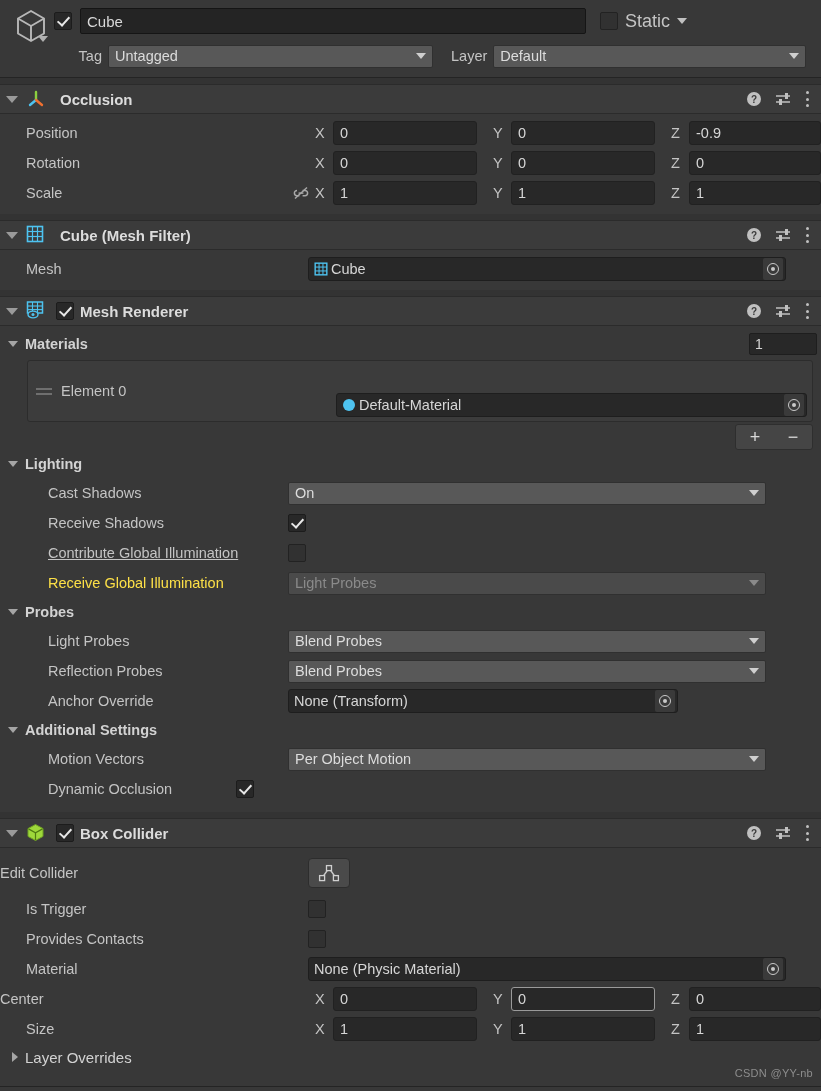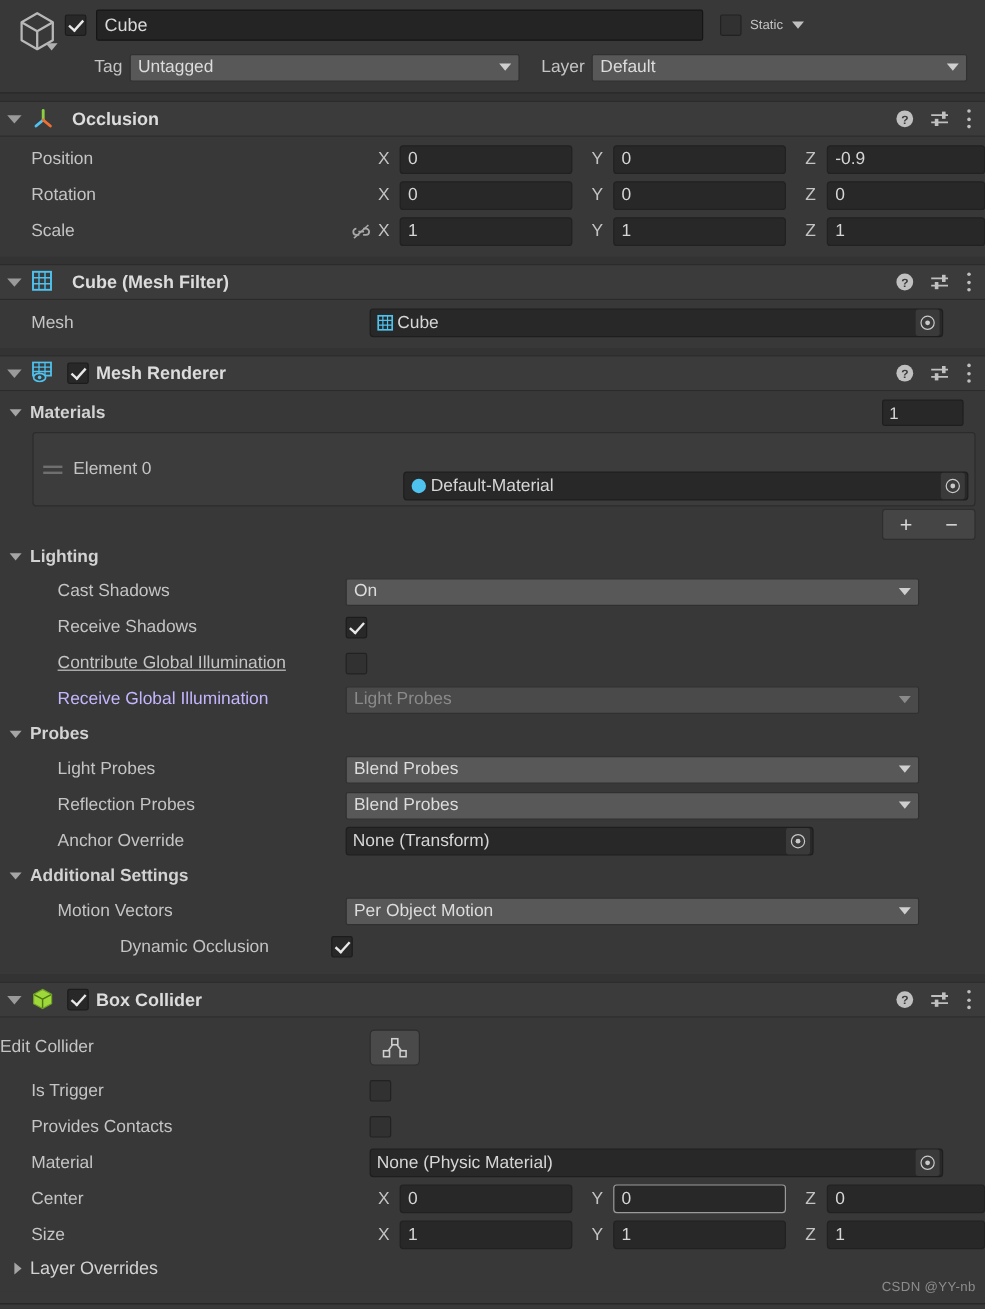--- a/index.html
+++ b/index.html
@@ -9,21 +9,21 @@
     font-family: "Liberation Sans", sans-serif;
     font-size: 14.5px;
     color: #c4c4c4;
     overflow: hidden;
   }
   .panel { width: 821px; height: 1091px; position: relative; background:#383838; }
 
   
   .row { display: flex; align-items: center; height: 30px; }
   .label { color: #c4c4c4; font-size: 14.5px; white-space: nowrap; }
-  .label.dim { color: #c4b5fd; }
+  .label.dim { color: #fde047; }
 
   
   .obj-header {
     display: flex; align-items: flex-start;
     padding: 6px 8px 0 8px; height: 78px;
     background: #383838;
     border-bottom: 1px solid #242424;
   }
   .obj-icon { width: 46px; height: 50px; position: relative; flex: 0 0 46px; }
   .obj-icon svg { position: absolute; left: 6px; top: 2px; }
@@ -47,21 +47,21 @@
     border-width: 0 2px 2px 0; transform: rotate(42deg);
   }
   .chk.empty { background: #313131; border: 1px solid #222; }
 
   .name-field {
     flex: 1; height: 26px; background: #242424;
     border: 1px solid #151515; border-radius: 2px;
     display: flex; align-items: center; padding: 0 6px;
     color: #d8d8d8; font-size: 15px;
   }
-  .static-lbl { color: #c4c4c4; font-size: 11px; }
+  .static-lbl { color: #c4c4c4; font-size: 18px; }
   .caret-dn {
     width: 0; height: 0; border-left: 5px solid transparent;
     border-right: 5px solid transparent; border-top: 6px solid #c0c0c0;
   }
 
   .small-lbl { color: #c4c4c4; font-size: 14.5px; }
 
   .dropdown {
     height: 23px; background: #585858; border: 1px solid #303030;
     border-radius: 2px; display: flex; align-items: center;
@@ -408,21 +408,21 @@
       </span>
       <span class="i-kebab">
           <i></i>
           <i></i>
           <i></i>
         </span>
     </div>
   </div>
   <div class="comp-body" style="padding-bottom:8px;">
 
-    <div class="subfold" style="justify-content:space-between;padding-right:18px;text-align:right;">
+    <div class="subfold" style="justify-content:space-between;padding-right:4px;text-align:right;">
       <div style="display:flex;align-items:center;">
         <span class="tri"></span>
         <span class="subfold-title">Materials</span>
       </div>
       <div class="count-field">
           <span>1</span>
         </div>
     </div>
     <div class="elem-box">
       <span class="drag-handle">
@@ -518,21 +518,21 @@
       <span class="subfold-title">Additional Settings</span>
     </div>
     <div class="row">
       <span class="label" style="width:288px;padding-left:48px;">Motion Vectors</span>
       <div class="dropdown" style="width:478px;">
         <span>Per Object Motion</span>
         <span class="dd-caret"></span>
       </div>
     </div>
     <div class="row">
-      <span class="label" style="width:276px;padding-left:48px;text-align:center;">Dynamic Occlusion</span>
+      <span class="label" style="width:236px;padding-left:48px;">Dynamic Occlusion</span>
       <div class="chk on"></div>
     </div>
   </div>
 
   <div class="thick-sep"></div>
 
   <div class="comp-head">
     <div class="foldout"></div>
     <div class="comp-icon">
       <svg width="19" height="19" viewBox="0 0 19 19">
@@ -596,21 +596,21 @@
             <span>None (Physic Material)</span>
           </span>
         <span class="pickbtn">
             <span class="pick-o">
               <i></i>
             </span>
           </span>
       </div>
     </div>
     <div class="row">
-      <span class="label" style="width:330px;padding-left:26px;">Center</span>
+      <span class="label" style="width:330px;">Center</span>
       <div class="xyz">
         <span class="axis-lbl">X</span>
         <div class="numfield" style="width:144px;">
             <span>0</span>
           </div>
         <span class="axis-lbl" style="margin-left:16px;">Y</span>
         <div class="numfield focus" style="width:144px;">
             <span>0</span>
           </div>
         <span class="axis-lbl" style="margin-left:16px;">Z</span>

